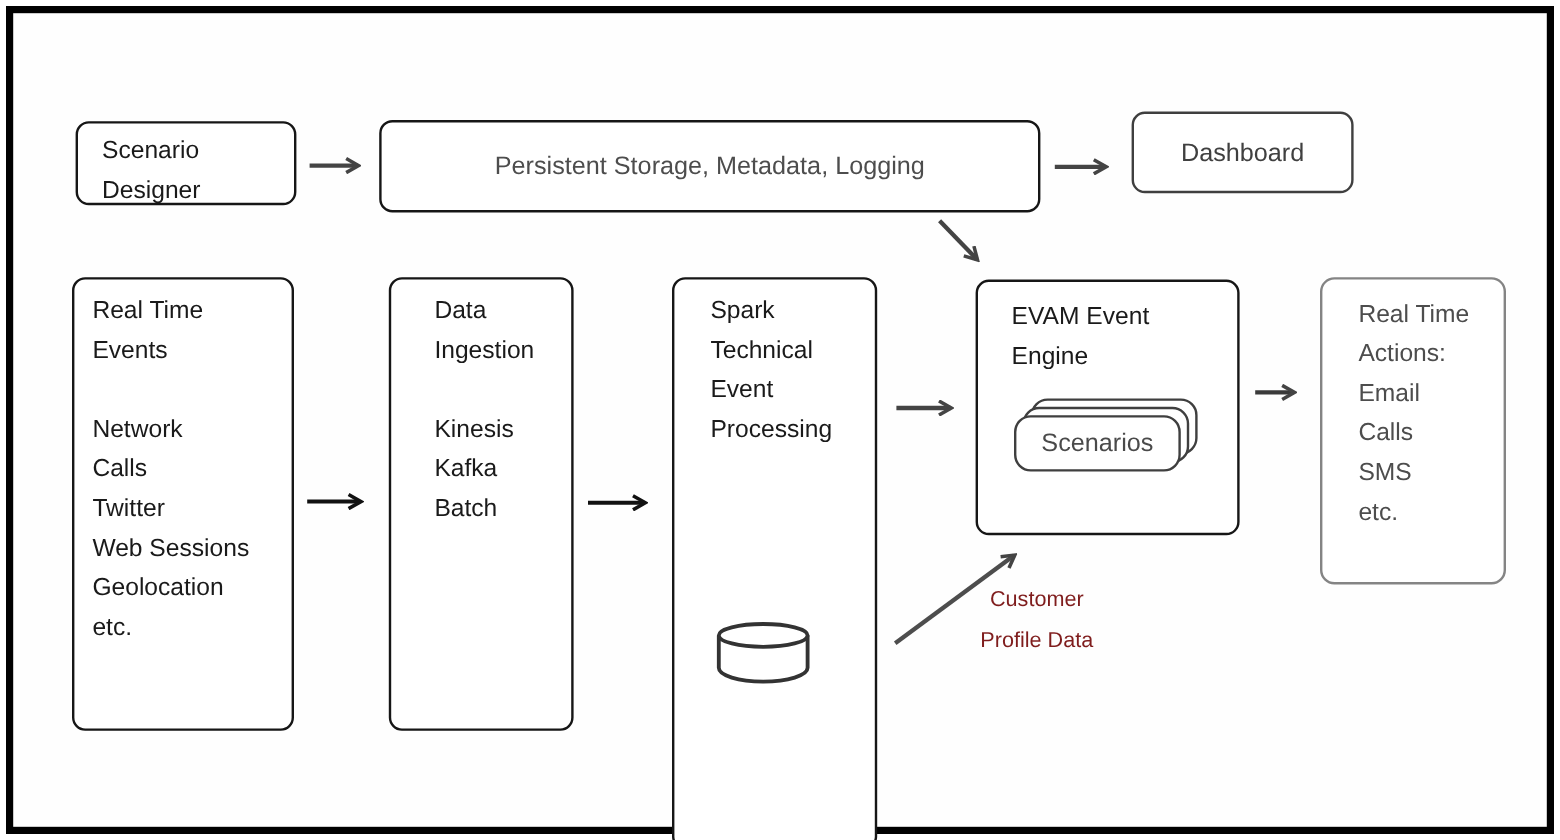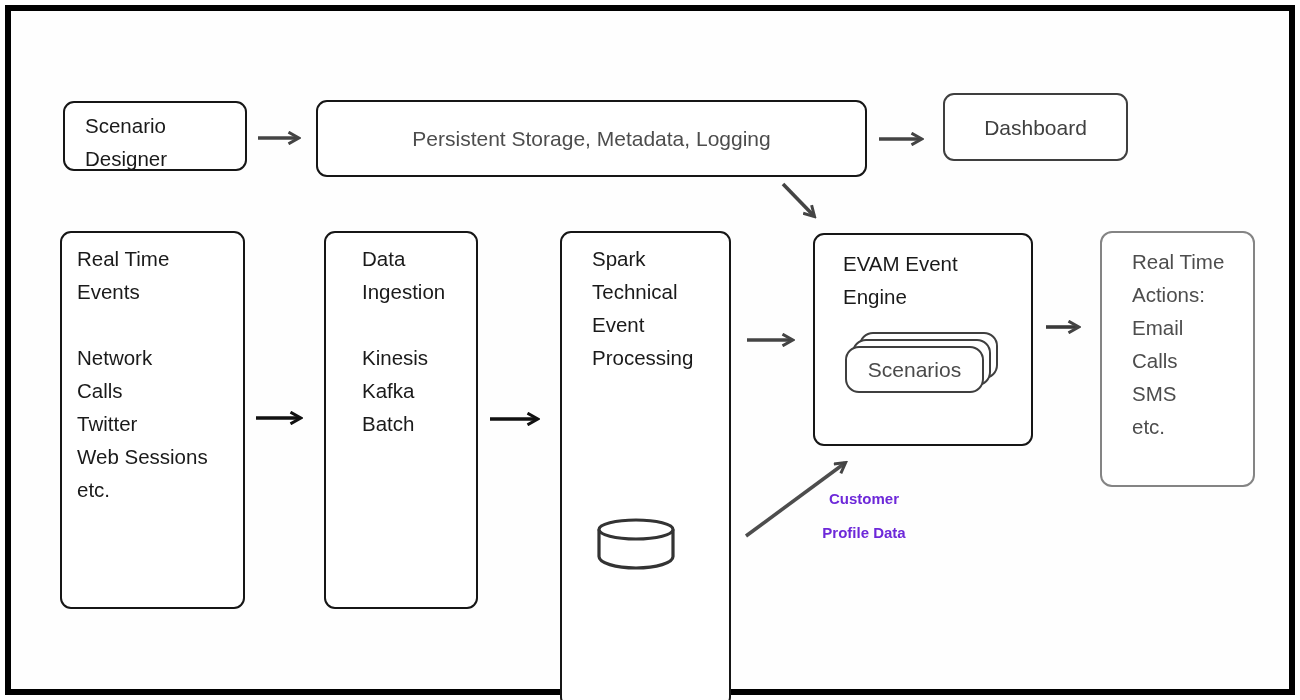--- a/index.html
+++ b/index.html
@@ -59,22 +59,22 @@
   .card.back1 { left: 7px;  top: -7px; }
   .card.front { left: 0;    top: 0; display: flex; align-items: center; justify-content: center;
                 color: #4a4a4a; font-size: 21px; }
 
   .db-icon { position: absolute; left: 32px; top: 284px; }
 
   .cpd-label {
     position: absolute;
     left: 788px; top: 482px; width: 152px;
     text-align: center;
-    color: #6d28d9;
-    font-size: 15px; line-height: 34px; font-weight: bold;
+    color: #7f1d1d;
+    font-size: 18px; line-height: 34px;
   }
 
   .arrows { position: absolute; left: 0; top: 0; pointer-events: none; }
 </style>
 </head>
 <body>
 
 <div class="canvas">
 
   <div class="frame"></div>
@@ -92,20 +92,21 @@
 
   <div class="node b-black real-time-events">
     <div class="pre">Real Time
 Events</div>
     <div class="gap"></div>
     <div>
       <div>Network</div>
       <div>Calls</div>
       <div>Twitter</div>
       <div>Web Sessions</div>
+      <div>Geolocation</div>
       <div>etc.</div>
     </div>
   </div>
 
   <div class="node b-black data-ingestion">
     <div class="pre">Data
 Ingestion</div>
     <div class="gap"></div>
     <div>
       <div>Kinesis</div>

